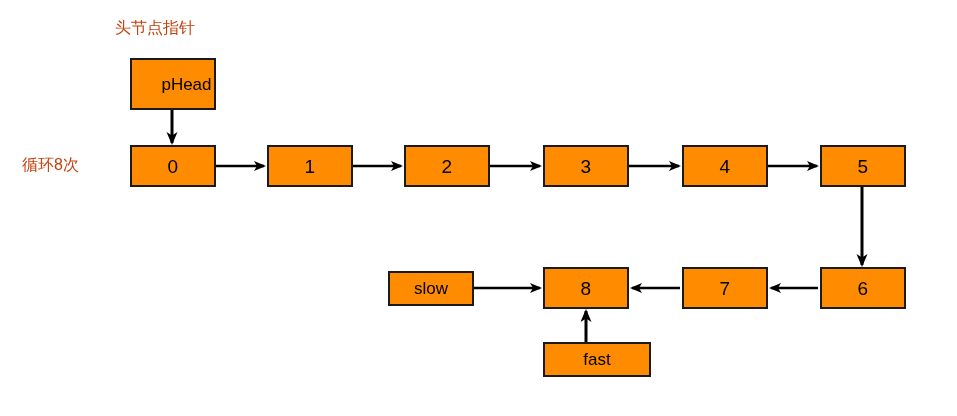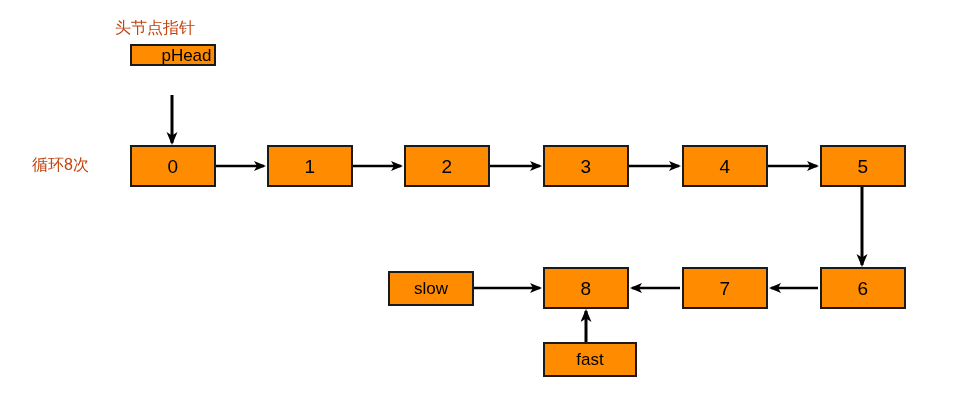--- a/index.html
+++ b/index.html
@@ -58,21 +58,21 @@
     pointer-events: none;
   }
 </style>
 </head>
 <body>
 
 <div id="canvas">
 
   <div class="caption" style="left:115px; top:20px;">头节点指针</div>
 
-  <div class="caption" style="left:32px; top:157px;">循环8次</div>
+  <div class="caption" style="left:22px; top:157px;">循环8次</div>
 
   <svg class="edges" viewBox="0 0 957 416">
     <defs>
       <marker id="ah-r" markerWidth="12" markerHeight="12" refX="10" refY="5" orient="auto" markerUnits="userSpaceOnUse">
         <path d="M0,0 L12,5 L0,10 L3,5 Z" fill="#000000"></path>
       </marker>
       <marker id="ah-l" markerWidth="12" markerHeight="12" refX="10" refY="5" orient="auto" markerUnits="userSpaceOnUse">
         <path d="M0,0 L12,5 L0,10 L3,5 Z" fill="#000000"></path>
       </marker>
       <marker id="ah-d" markerWidth="13" markerHeight="13" refX="11" refY="5.5" orient="auto" markerUnits="userSpaceOnUse">
@@ -99,29 +99,29 @@
 
     <line x1="818" y1="288" x2="771" y2="288" stroke="#000000" stroke-width="2.5" marker-end="url(#ah-l)"></line>
 
     <line x1="680" y1="288" x2="632" y2="288" stroke="#000000" stroke-width="2.5" marker-end="url(#ah-l)"></line>
 
     <line x1="474" y1="288" x2="540" y2="288" stroke="#000000" stroke-width="2.5" marker-end="url(#ah-r)"></line>
 
     <line x1="586" y1="342" x2="586" y2="311" stroke="#000000" stroke-width="3" marker-end="url(#ah-u)"></line>
   </svg>
 
-  <div class="ptr-box" style="left:130px; top:44px; width:86px; height:22px;padding-left:27px;">
+  <div class="ptr-box" style="left:130px; top:58px; width:86px; height:52px;padding-left:27px;">
     <span>pHead</span>
   </div>
 
   <div class="ptr-box" style="left:388px; top:271px; width:86px; height:35px;text-align:center;">
     <span>slow</span>
   </div>
 
-  <div class="ptr-box" style="left:543px; top:342px; width:94px; height:35px;">
+  <div class="ptr-box" style="left:543px; top:342px; width:108px; height:35px;">
     <span>fast</span>
   </div>
 
   <div class="node" style="left:130px; top:145px; width:86px; height:42px;">
     <span>0</span>
   </div>
   <div class="node" style="left:267px; top:145px; width:86px; height:42px;">
     <span>1</span>
   </div>
   <div class="node" style="left:404px; top:145px; width:86px; height:42px;">

